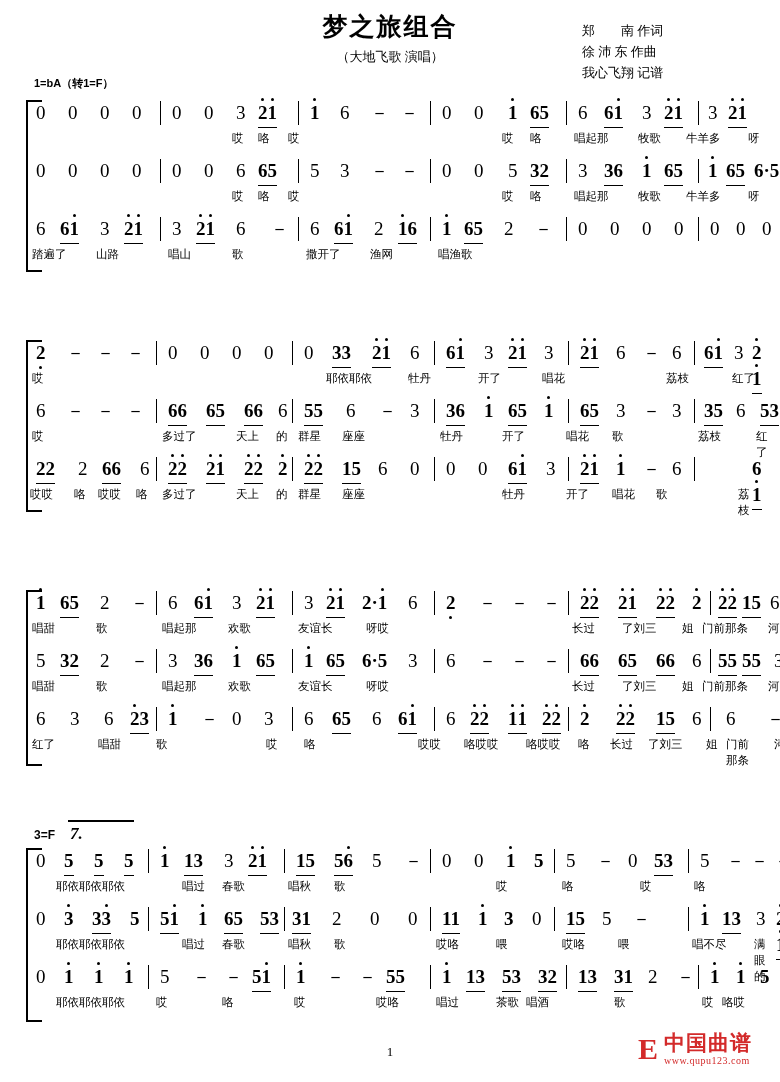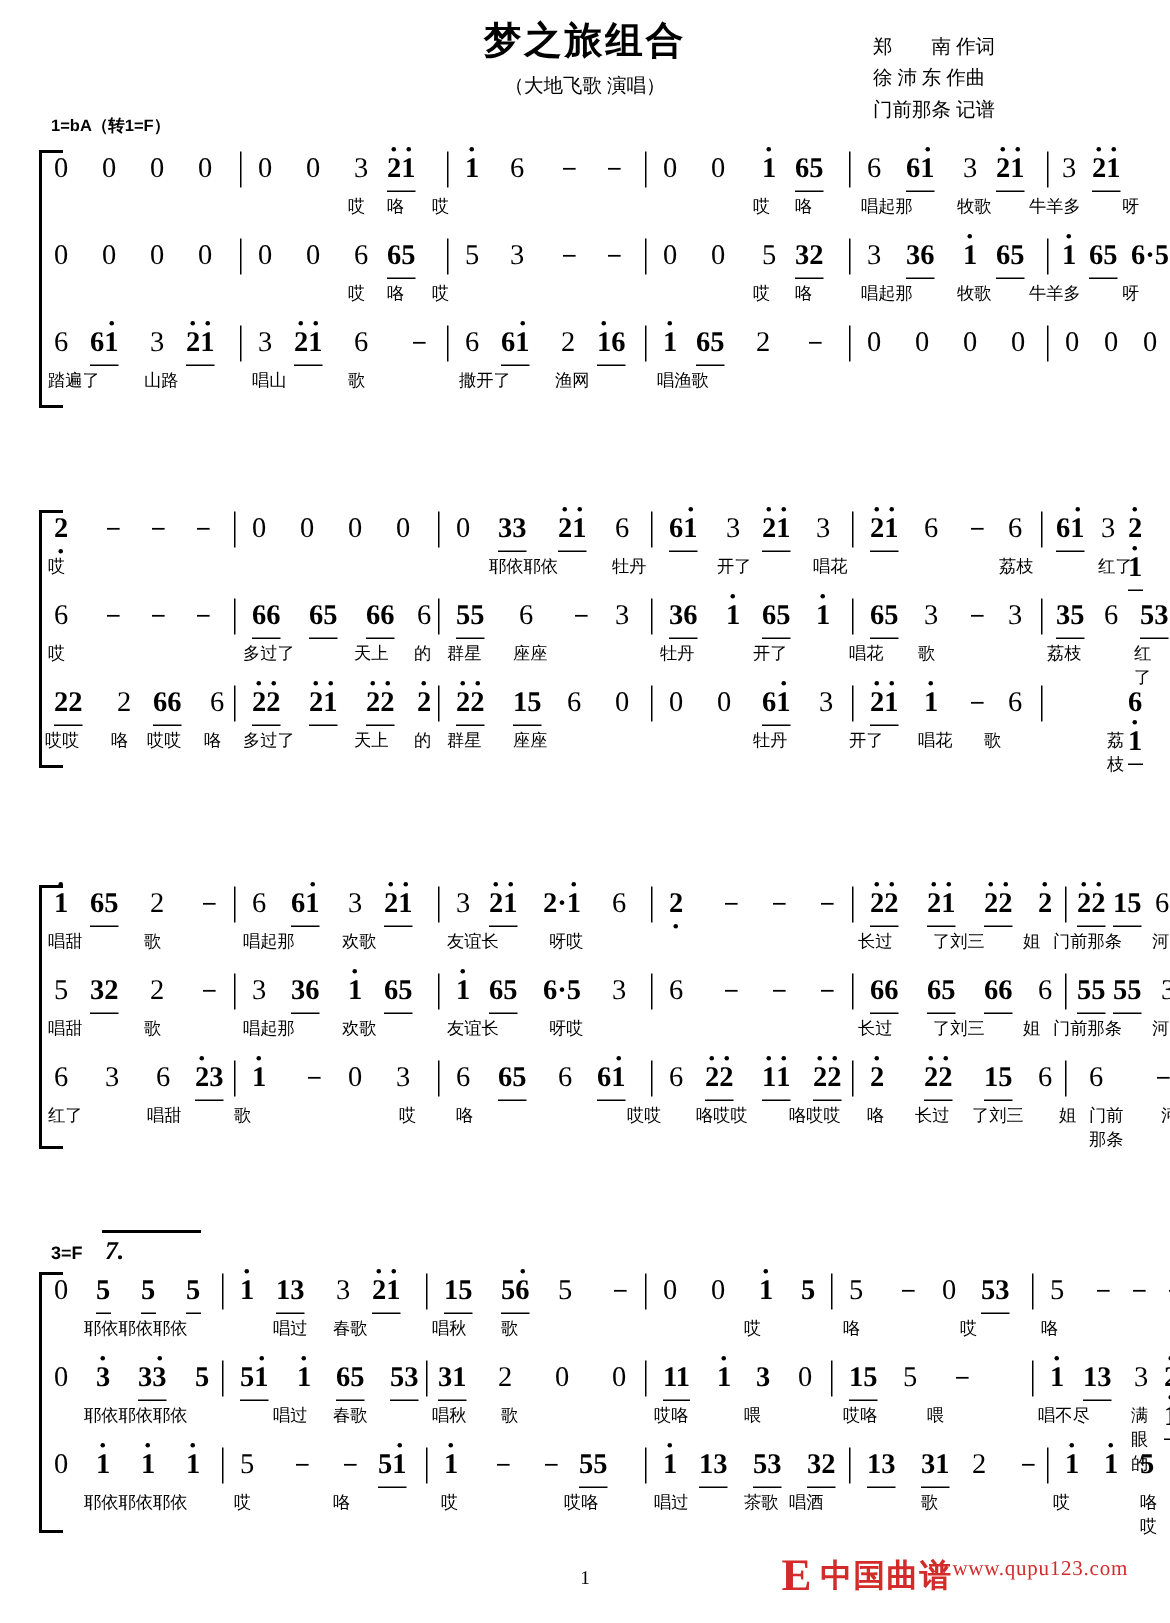--- a/index.html
+++ b/index.html
@@ -78,35 +78,35 @@
     position:absolute;bottom:22px;left:0;width:780px;text-align:center;font-size:13px;
   }
   .wm{
     position:absolute;right:28px;bottom:16px;display:flex;align-items:center;gap:6px;
   }
   .wm .mark{
     font-size:30px;font-weight:bold;color:#d32a2a;
     font-family:"Liberation Serif", serif;line-height:30px;
   }
   .wm .cn{font-size:21px;color:#d32a2a;font-weight:bold;letter-spacing:1px;}
-  .wm .url{font-size:14px;color:#d32a2a;letter-spacing:.5px;}
-  .wm .stack{display:flex;line-height:1.1;}
+  .wm .url{font-size:10px;color:#d32a2a;letter-spacing:.5px;}
+  .wm .stack{display:flex;flex-direction:column;line-height:1.1;}
 </style>
 </head>
 <body>
 
 <div class="sheet">
 
   <div class="title">梦之旅组合</div>
   <div class="subtitle">（大地飞歌 演唱）</div>
 
   <div class="credits">
     <div>郑　　南 作词</div>
     <div>徐 沛 东 作曲</div>
-    <div>门前那条 记谱</div>
+    <div>我心飞翔 记谱</div>
   </div>
 
   <div class="keyline">1=bA（转1=F）</div>
 
   <div class="system" style="top:100px;">
     <div class="brace" style="height:168px;"></div>
 
     <div class="staff">
       <div class="nrow">
         <span class="n" style="left:10px;">0</span>
@@ -655,21 +655,21 @@
         <span class="ly" style="left:30px;">耶依耶依耶依</span>
         <span class="ly" style="left:130px;">哎</span>
         <span class="ly" style="left:196px;">咯</span>
         <span class="ly" style="left:268px;">哎</span>
         <span class="ly" style="left:350px;">哎咯</span>
         <span class="ly" style="left:410px;">唱过</span>
         <span class="ly" style="left:470px;">茶歌</span>
         <span class="ly" style="left:500px;">唱酒</span>
         <span class="ly" style="left:588px;">歌</span>
         <span class="ly" style="left:676px;">哎</span>
-        <span class="ly" style="left:734px;">咯哎</span>
+        <span class="ly" style="left:696px;">咯哎</span>
       </div>
     </div>
   </div>
 
   <div class="pageno">1</div>
 
   <div class="wm">
     <span class="mark">E</span>
     <span class="stack">
       <span class="cn">中国曲谱</span>

